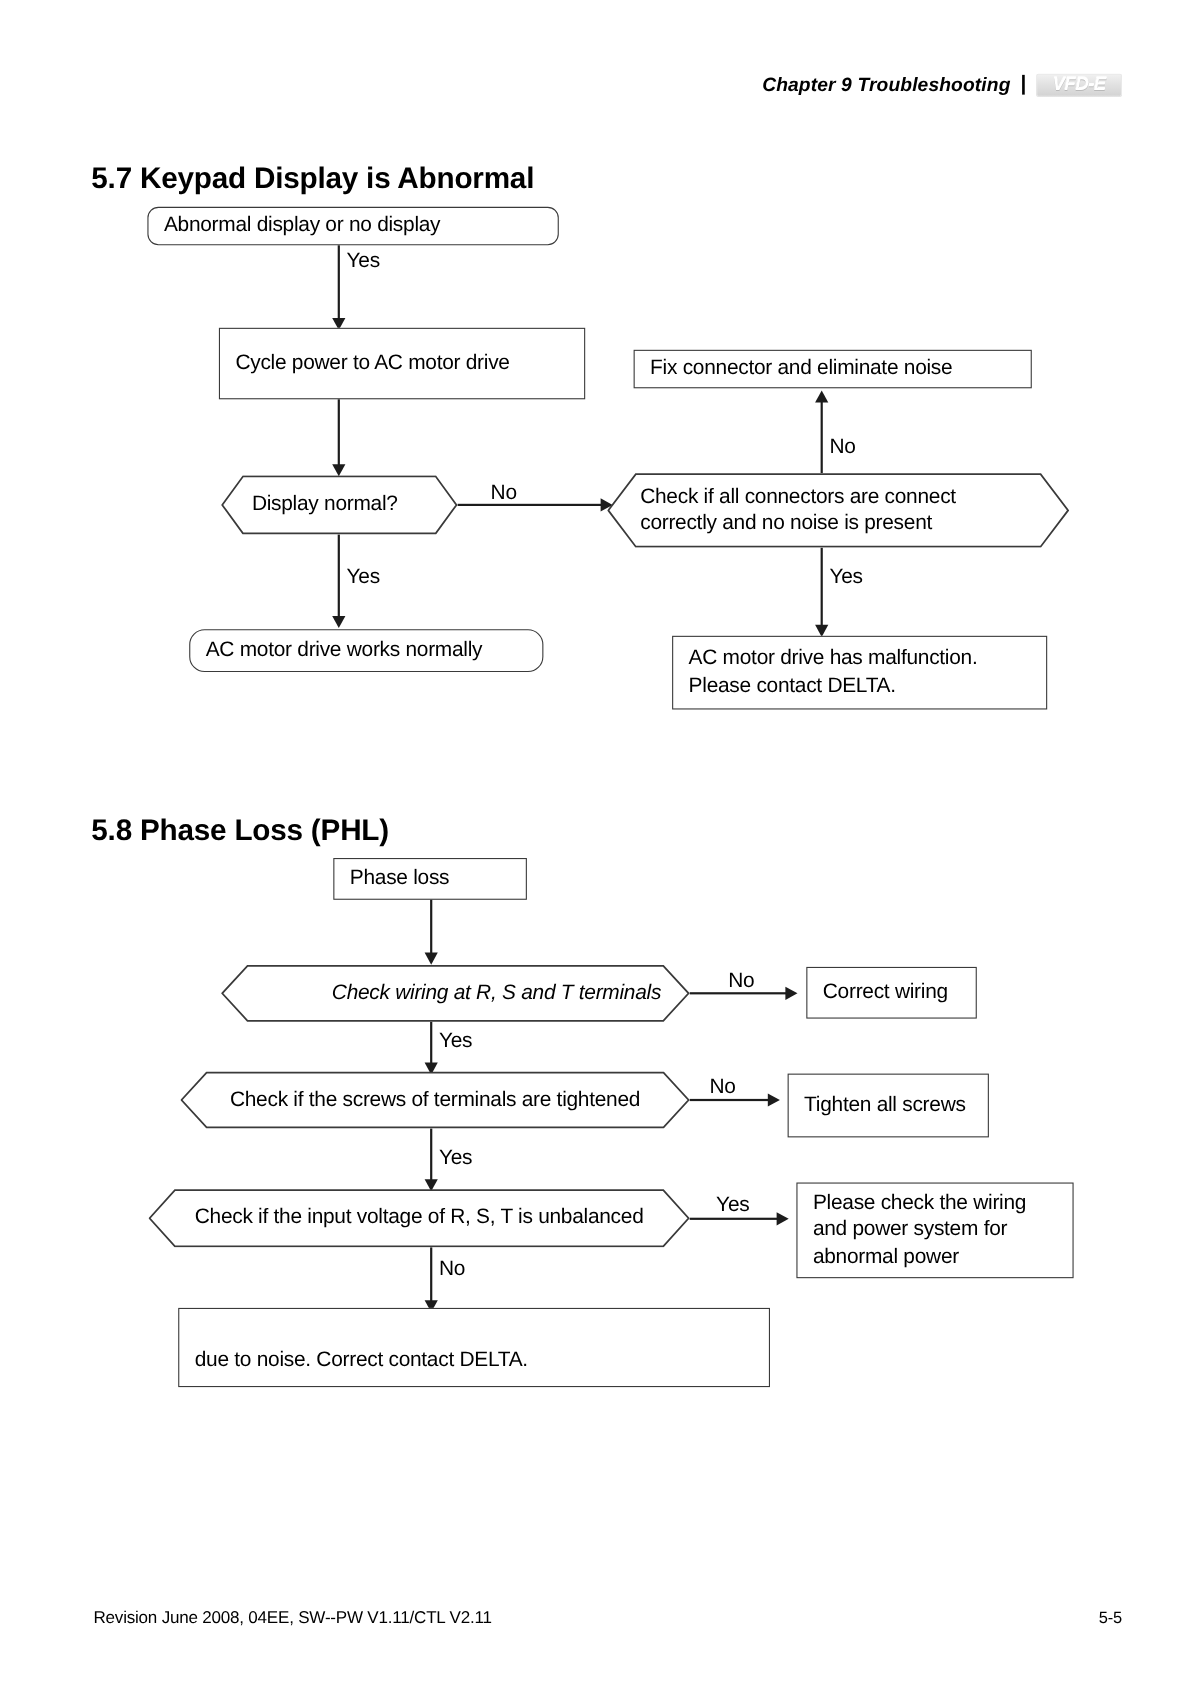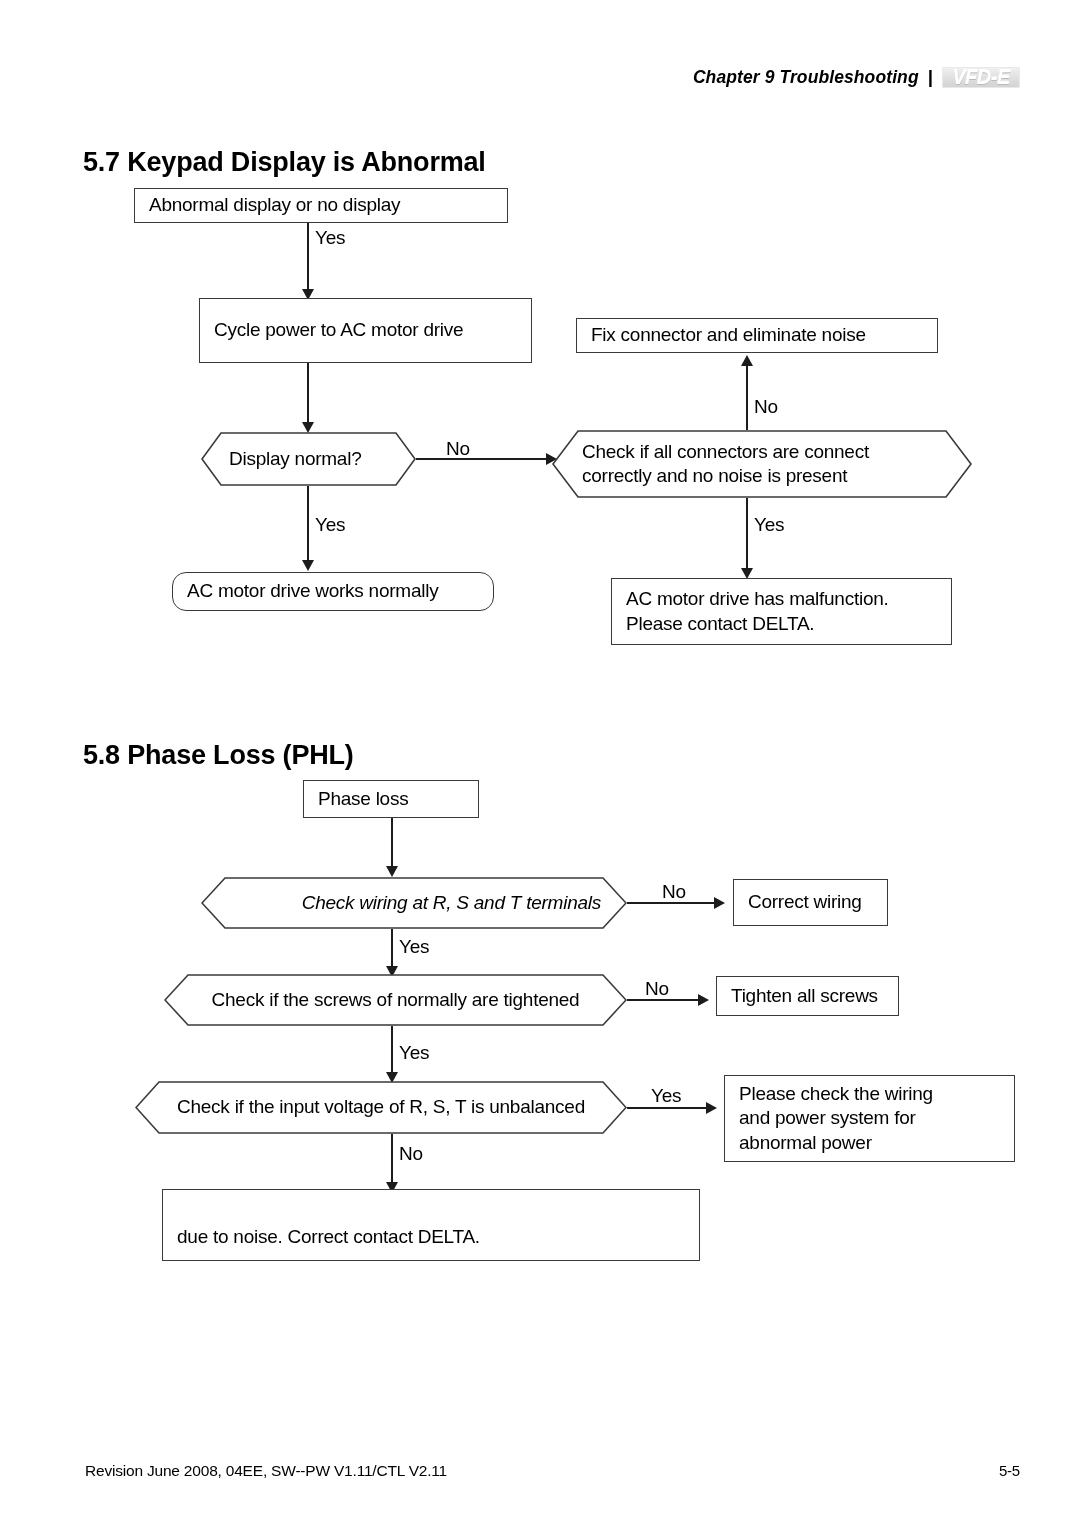--- a/index.html
+++ b/index.html
@@ -43,21 +43,21 @@
     color: #000;
   }
   #vfd-logo {
     width: 78px;
     height: 21px;
     border-radius: 2px;
     background: linear-gradient(180deg, #f2f2f2 0%, #e2e2e2 45%, #d2d2d2 100%);
     display: flex;
     align-items: center;
     justify-content: center;
-    font-size: 20px;
+    font-size: 17px;
     font-weight: bold;
     font-style: italic;
     color: #ffffff;
     letter-spacing: -0.5px;
     text-shadow: 0 1px 0 #b9b9b9, 0 -1px 0 #fdfdfd;
     box-shadow: inset 0 0 0 1px #e9e9e9;
     overflow: hidden;
   }
 
   
@@ -175,21 +175,21 @@
 <div id="header">
   <div id="header-inner">
     <span id="chapter-label">Chapter 9 Troubleshooting</span>
     <span id="header-divider">|</span>
     <span id="vfd-logo">VFD-E</span>
   </div>
 </div>
 
 <h2 class="section-heading" id="heading-57">5.7 Keypad Display is Abnormal</h2>
 
-<div class="node box box-pad" style="left:134px; top:188px; width:374px; height:35px;">
+<div class="node box box-pad" style="left:134px; top:188px; width:374px; height:35px;border-radius:10px;">
   <span>Abnormal display or no display</span>
 </div>
 
 <div class="vline" style="left:307px; top:223px; height:72px;"></div>
 <div class="arrow-down" style="left:301.5px; top:289px;"></div>
 <span class="edge-label" style="left:315px; top:227px;">Yes</span>
 
 <div class="node box box-pad" style="left:152px; top:298px; width:333px; height:65px;margin-left:47px;">
   <span>Cycle power to AC motor drive</span>
 </div>
@@ -277,50 +277,50 @@
 
 <div class="vline" style="left:391px; top:929px; height:45px;"></div>
 <div class="arrow-down" style="left:385.5px; top:966px;"></div>
 <span class="edge-label" style="left:399px; top:936px;">Yes</span>
 
 <div class="hexwrap" style="left:164px; top:974px; width:463px; height:52px;">
   <svg width="463" height="52" viewBox="0 0 463 52">
     <polygon points="24,1 439,1 462,26 439,51 24,51 1,26" fill="#ffffff" stroke="#3a3a3a" stroke-width="1.6"></polygon>
   </svg>
   <div class="hexlabel" style="justify-content:center; padding:0 26px;">
-    <span>Check if the screws of normally are tightened</span>
+    <span>Check if the screws of terminals are tightened</span>
   </div>
 </div>
 
 <div class="hline" style="left:627px; top:999px; width:76px;"></div>
 <div class="arrow-right" style="left:698px; top:993.5px;"></div>
 <span class="edge-label" style="left:645px; top:978px;">No</span>
 
-<div class="node box box-pad" style="left:716px; top:976px; width:183px; height:40px;">
+<div class="node box box-pad" style="left:716px; top:976px; width:183px; height:58px;">
   <span>Tighten all screws</span>
 </div>
 
 <div class="vline" style="left:391px; top:1026px; height:53px;"></div>
 <div class="arrow-down" style="left:385.5px; top:1072px;"></div>
 <span class="edge-label" style="left:399px; top:1042px;">Yes</span>
 
 <div class="hexwrap" style="left:135px; top:1081px; width:492px; height:53px;">
   <svg width="492" height="53" viewBox="0 0 492 53">
     <polygon points="24,1 468,1 491,26.5 468,52 24,52 1,26.5" fill="#ffffff" stroke="#3a3a3a" stroke-width="1.6"></polygon>
   </svg>
   <div class="hexlabel" style="justify-content:center; padding:0 26px;">
     <span>Check if the input voltage of R, S, T is unbalanced</span>
   </div>
 </div>
 
 <div class="hline" style="left:627px; top:1107px; width:84px;"></div>
 <div class="arrow-right" style="left:706px; top:1101.5px;"></div>
 <span class="edge-label" style="left:651px; top:1085px;">Yes</span>
 
-<div class="node box box-pad" style="left:724px; top:1075px; width:291px; height:87px;">
+<div class="node box box-pad" style="left:724px; top:1075px; width:252px; height:87px;">
   <span>
     <span>Please check the wiring</span><br>
     <span>and power system for</span><br>
     <span>abnormal power</span>
   </span>
 </div>
 
 <div class="vline" style="left:391px; top:1134px; height:55px;"></div>
 <div class="arrow-down" style="left:385.5px; top:1182px;"></div>
 <span class="edge-label" style="left:399px; top:1143px;">No</span>

